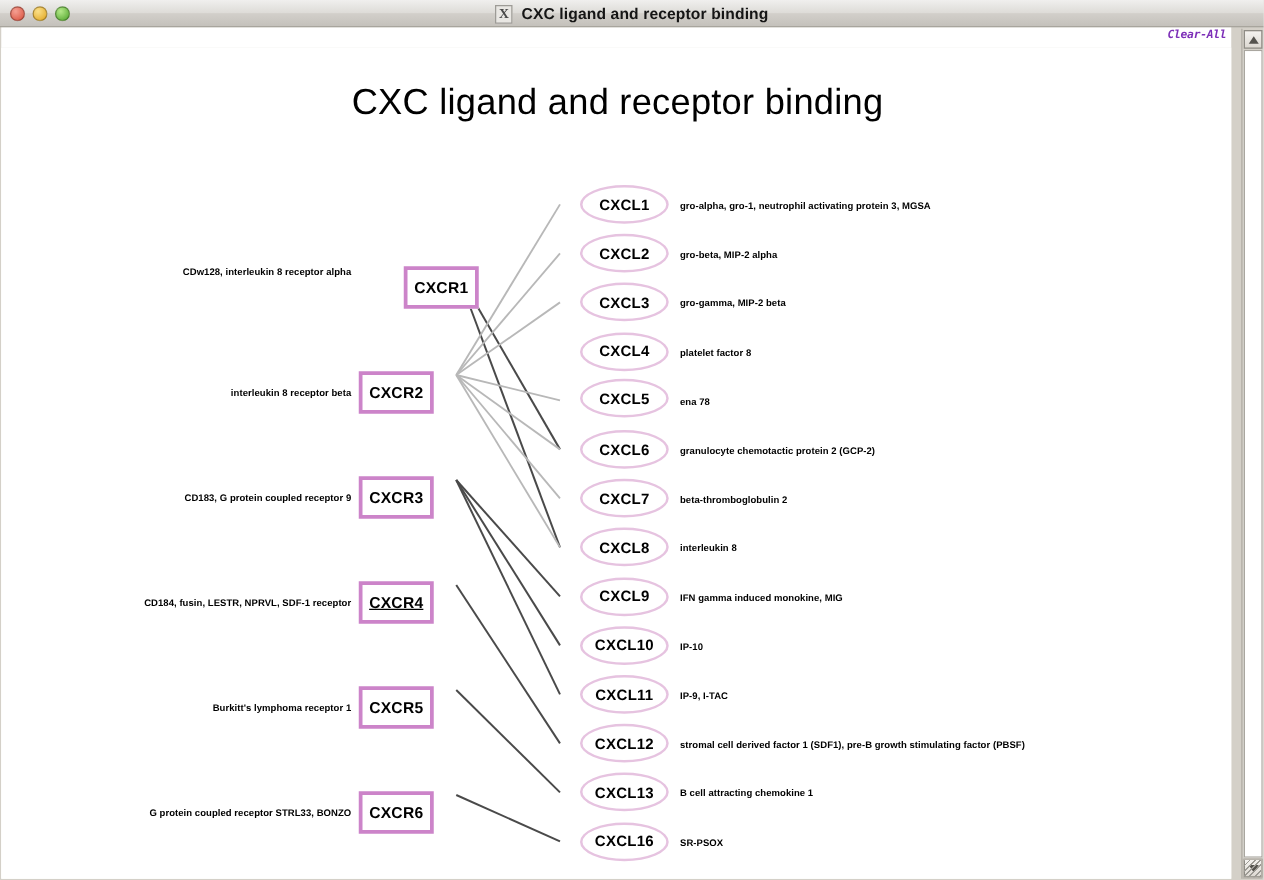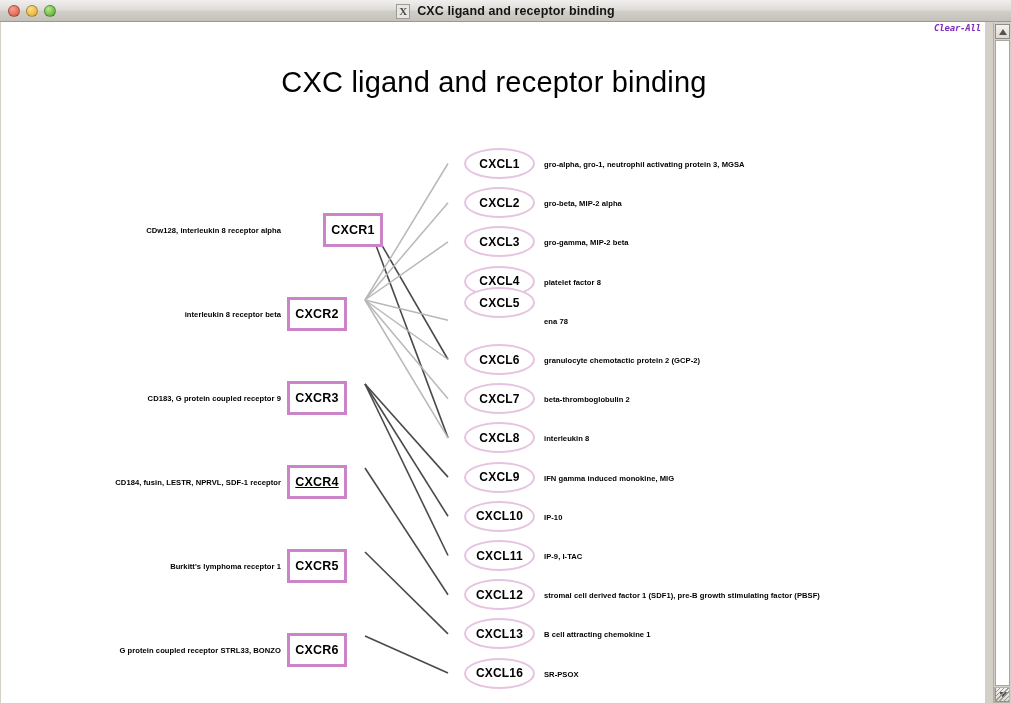--- a/index.html
+++ b/index.html
@@ -272,21 +272,21 @@
             <line x1="363" y1="429" x2="446" y2="555.7" stroke="#4a4a4a" stroke-width="1.6"></line>
             <line x1="363" y1="513" x2="446" y2="594.9000000000001" stroke="#4a4a4a" stroke-width="1.6"></line>
             <line x1="363" y1="597" x2="446" y2="634.1" stroke="#4a4a4a" stroke-width="1.6"></line>
           </g>
       </svg>
 
       <div id="receptor-layer">
           <div class="receptor" style="left: 285px; top: 174px; border-color: rgb(204, 132, 201); margin-left: 36px;">
             <span>CXCR1</span>
           </div>
-          <div class="receptor-alias" style="left: 19px; top: 187px; text-align: right;">CDw128, interleukin 8 receptor alpha</div>
+          <div class="receptor-alias" style="left: 19px; top: 174px; text-align: right;">CDw128, interleukin 8 receptor alpha</div>
           <div class="receptor" style="left: 285px; top: 258px; border-color: rgb(204, 132, 201);">
             <span>CXCR2</span>
           </div>
           <div class="receptor-alias" style="left: 19px; top: 271px;">interleukin 8 receptor beta</div>
           <div class="receptor" style="left: 285px; top: 342px; border-color: rgb(204, 132, 201);">
             <span>CXCR3</span>
           </div>
           <div class="receptor-alias" style="left: 19px; top: 355px;">CD183, G protein coupled receptor 9</div>
           <div class="receptor" style="left: 285px; top: 426px; border-color: rgb(204, 132, 201); text-decoration: underline;">
             <span>CXCR4</span>
@@ -311,21 +311,21 @@
           </div>
           <div class="ligand-alias" style="left: 542px; top: 160.2px;">gro-beta, MIP-2 alpha</div>
           <div class="ligand" style="left: 462px; top: 187.4px; border-color: rgb(230, 195, 224);">
             <span>CXCL3</span>
           </div>
           <div class="ligand-alias" style="left: 542px; top: 199.4px;">gro-gamma, MIP-2 beta</div>
           <div class="ligand" style="left: 462px; top: 226.6px; border-color: rgb(230, 195, 224);">
             <span>CXCL4</span>
           </div>
           <div class="ligand-alias" style="left: 542px; top: 238.6px;">platelet factor 8</div>
-          <div class="ligand" style="left: 462px; top: 248px; border-color: rgb(230, 195, 224);">
+          <div class="ligand" style="left: 462px; top: 264px; border-color: rgb(230, 195, 224);">
             <span>CXCL5</span>
           </div>
           <div class="ligand-alias" style="left: 542px; top: 277.8px;">ena 78</div>
           <div class="ligand" style="left: 462px; top: 305px; border-color: rgb(230, 195, 224);">
             <span>CXCL6</span>
           </div>
           <div class="ligand-alias" style="left: 542px; top: 317px;">granulocyte chemotactic protein 2 (GCP-2)</div>
           <div class="ligand" style="left: 462px; top: 344.2px; border-color: rgb(230, 195, 224);">
             <span>CXCL7</span>
           </div>

